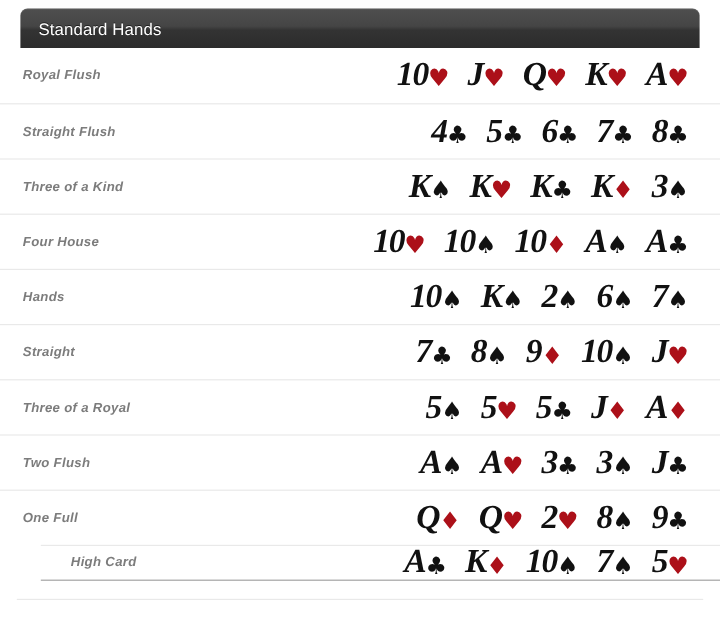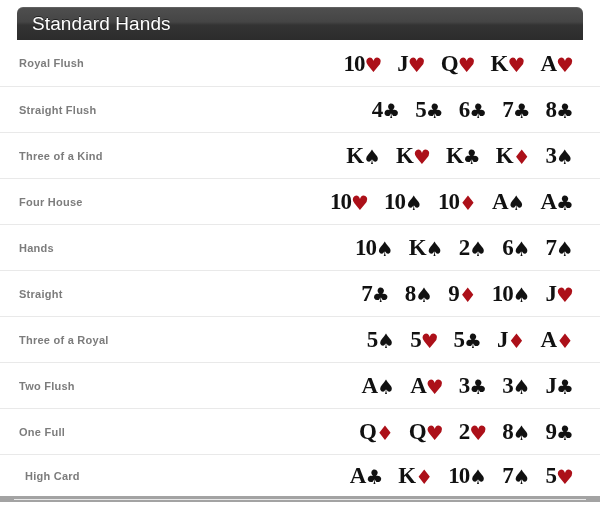--- a/index.html
+++ b/index.html
@@ -32,21 +32,21 @@
     box-sizing: border-box;
     border-radius: 6px 6px 0 0;
     background: linear-gradient(to bottom, #4f4f4f 0%, #454545 45%, #333333 55%, #2c2c2c 100%);
     box-shadow: inset 0 1px 0 rgba(255,255,255,0.10);
     display: flex;
     align-items: center;
   }
   .panel-header-title {
     color: #ffffff;
     font-family: "Liberation Sans", sans-serif;
-    font-size: 19px;
+    font-size: 14px;
     font-weight: 400;
     letter-spacing: 0.1px;
     padding-left: 15px;
     text-shadow: 0 -1px 0 rgba(0,0,0,0.55);
     white-space: nowrap;
   }
 
   
   .hands-table {
     position: absolute;
@@ -56,28 +56,30 @@
   }
 
   .hand-row {
     position: relative;
     box-sizing: border-box;
     height: 46px;
     display: flex;
     align-items: center;
     justify-content: space-between;
     padding: 0 16px 0 19px;
+    font-style: italic;
   }
   .hand-row + .hand-row {
     border-top: 1px solid #e9e9e9;
     gap: 20px;
   }
   .hand-row.last-row {
-    border-bottom: 6px solid #a3a3a3;
-    height: 48px;
+    border-bottom: 1px solid #a3a3a3;
+    height: 30px;
+    margin-left: 34px;
   }
   .hand-row.indented {
     padding-left: 25px;
   }
 
   .hand-name {
     color: #7c7c7c;
     font-family: "Liberation Sans", sans-serif;
     font-size: 11px;
     font-weight: 700;
@@ -93,21 +95,21 @@
   }
 
   .card {
     display: inline-flex;
     align-items: baseline;
     white-space: nowrap;
     line-height: 1;
   }
   .card-rank {
     font-family: "Liberation Serif", "DejaVu Serif", serif;
-    font-size: 23px;
+    font-size: 28px;
     font-weight: 700;
     color: #111111;
     letter-spacing: -1px;
   }
   .card-suit {
     font-family: "DejaVu Sans", sans-serif;
     font-size: 20px;
     line-height: 1;
     margin-left: 0px;
     position: relative;

